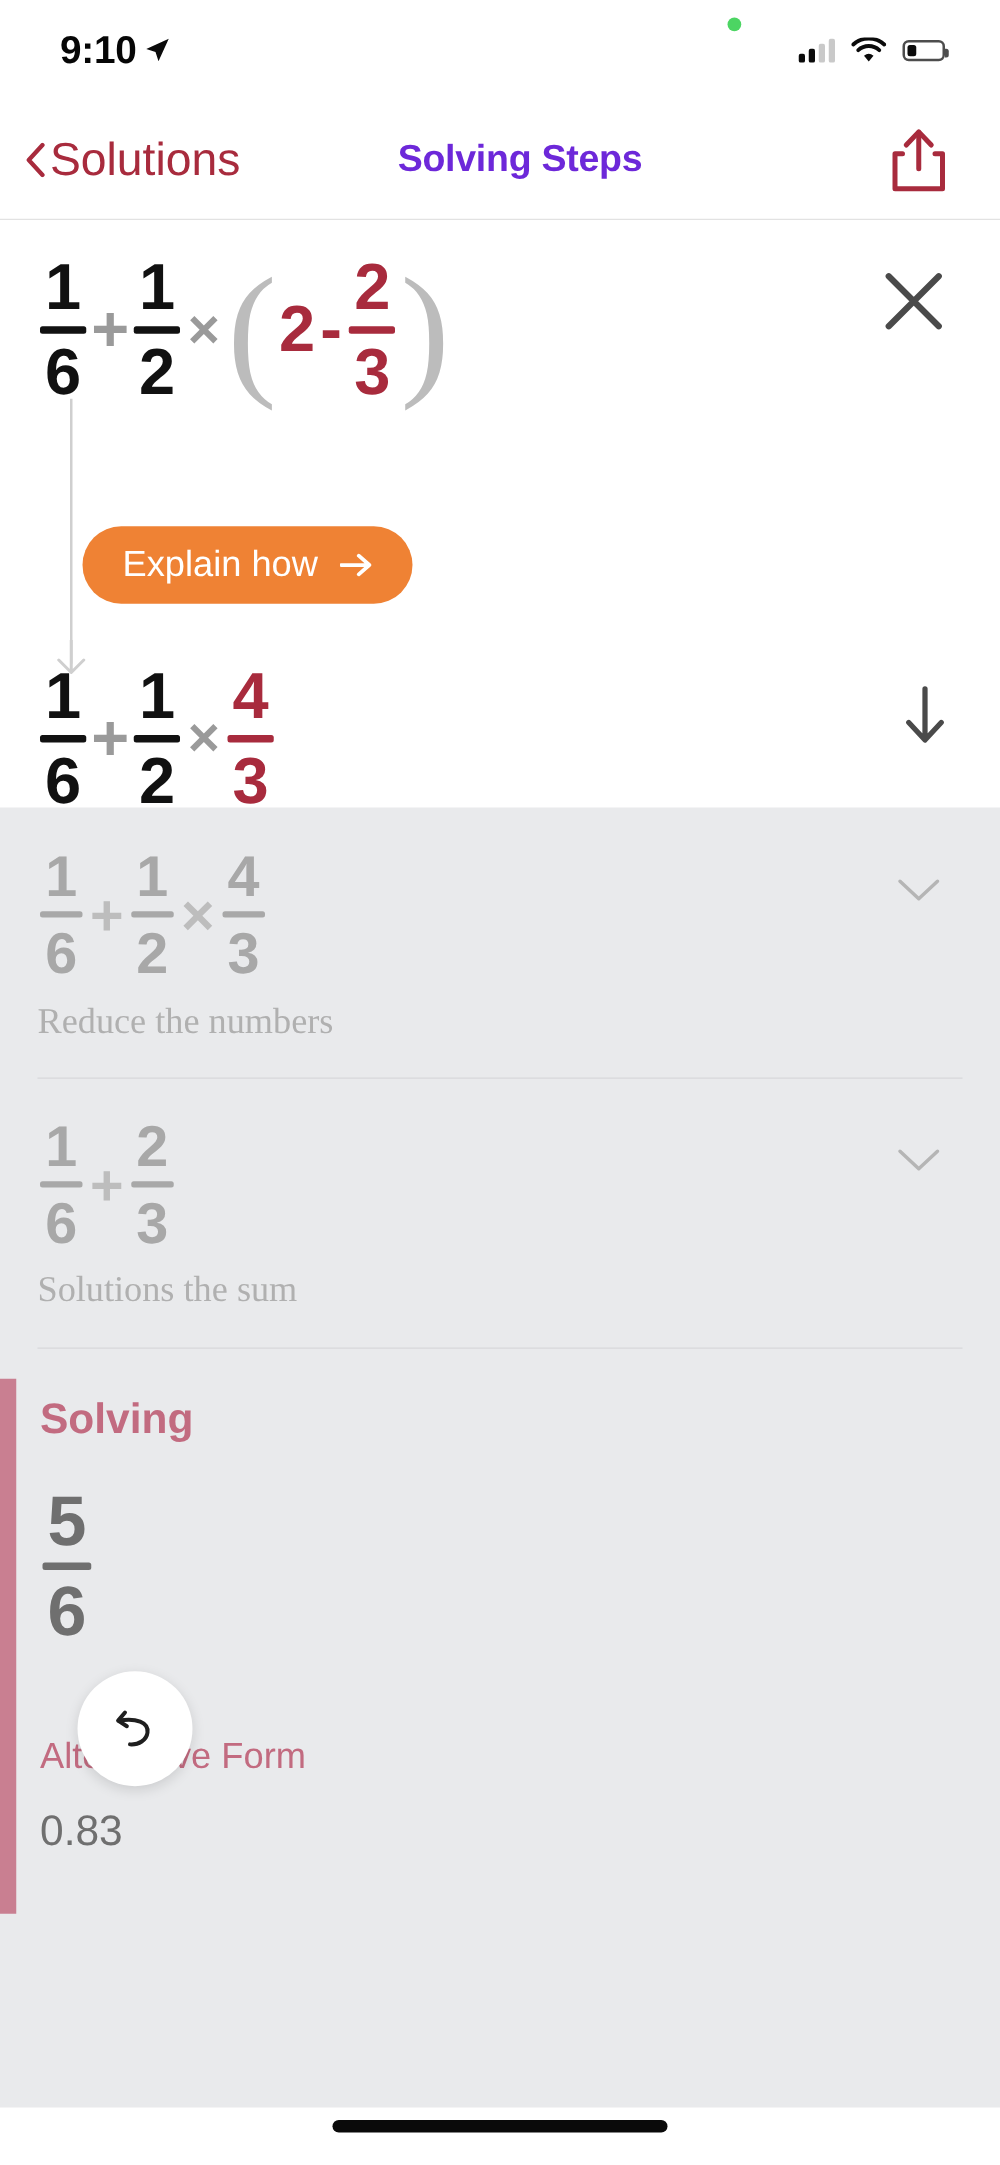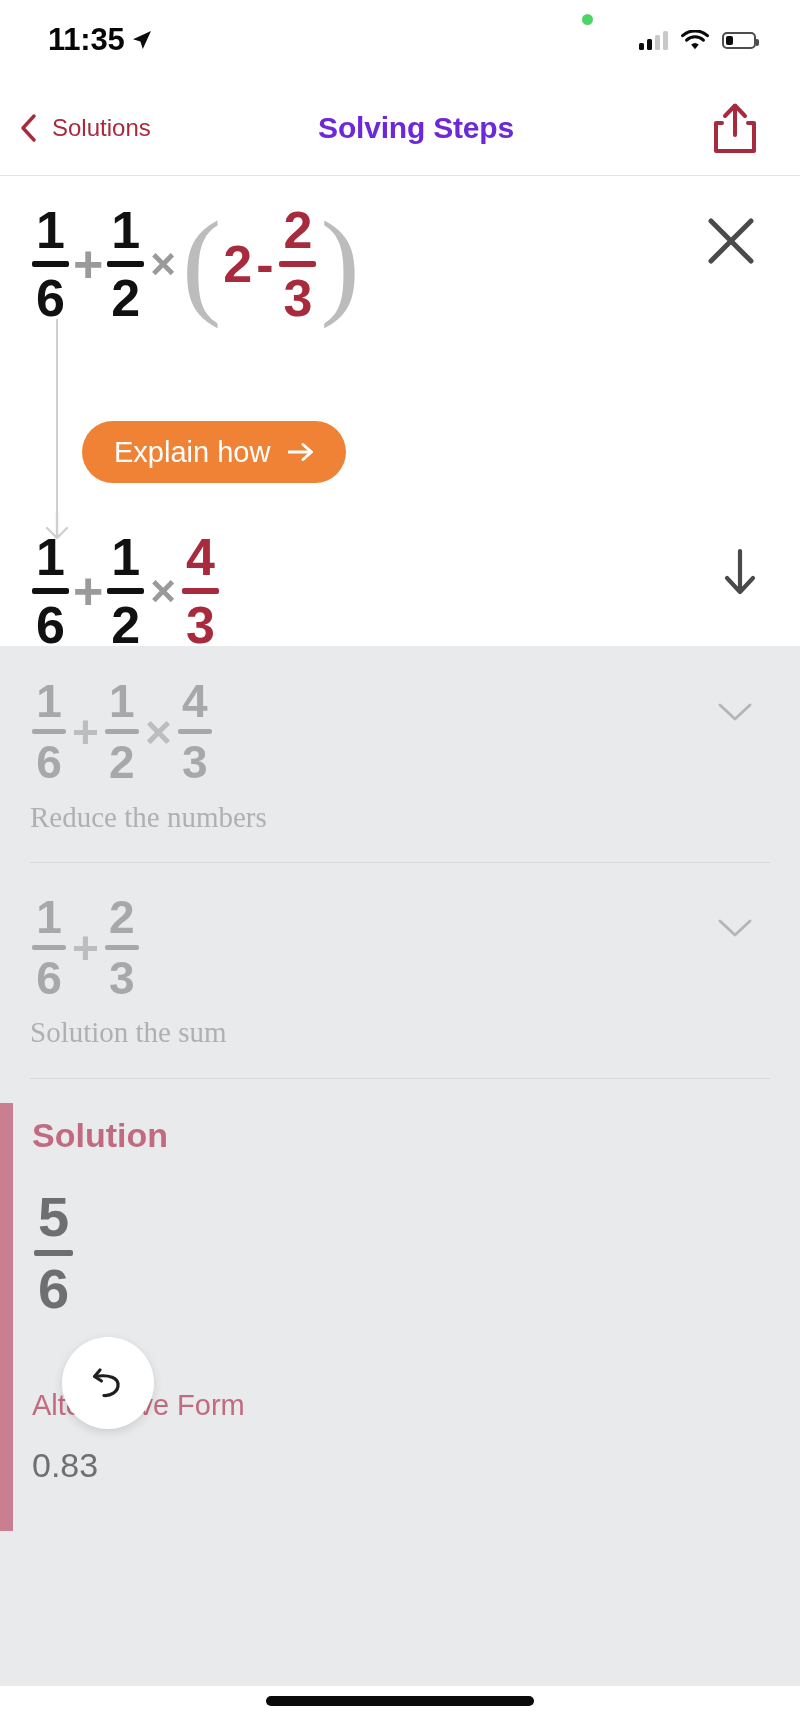--- a/index.html
+++ b/index.html
@@ -45,22 +45,22 @@
   }
   .battery-fill { height:100%; background:#0b0b0b; border-radius:2px; }
 
   
   .navbar {
     position:absolute; top:80px; left:0; width:800px; height:96px;
     display:flex; align-items:center; background:#fff;
     border-bottom:1px solid #e2e2e2;
   }
   .nav-back {
-    position:absolute; left:20px; display:flex; align-items:center; gap:16px;
-    color:#a82b3d; font-size:24px; cursor:pointer;
+    position:absolute; left:20px; display:flex; align-items:center; gap:4px;
+    color:#a82b3d; font-size:37px; cursor:pointer;
   }
   .chev-left { width:16px; height:28px; }
   .nav-title {
     position:absolute; left:0; width:800px; text-align:center;
     font-size:30px; font-weight:700; color:#6d28d9; letter-spacing:-0.2px;margin-left:16px;
   }
   .nav-share { position:absolute; right:42px; width:46px; height:52px; cursor:pointer; }
 
   
   .eq { display:flex; align-items:center; font-weight:700; }
@@ -101,21 +101,21 @@
     background:#cfcfcf;
   }
   .guide-arrow { position:absolute; left:43px; top:336px; width:28px; height:28px; }
 
   .hint-text {
     position:absolute; left:92px; top:170px;
     font-size:29px; color:#3c3c3c; font-weight:400;
   }
 
   .explain-btn {
-    position:absolute; left:82px; top:245px;
+    position:absolute; left:66px; top:245px;
     height:62px; padding:0 32px;
     background:#ef8234; border:none; border-radius:31px;
     color:#fff; font-size:29px; font-family:"Liberation Sans", sans-serif;
     display:flex; align-items:center; gap:18px; cursor:pointer;
   }
   .arrow-right { width:26px; height:20px; }
 
   .eq-result {
     position:absolute; left:30px; top:355px; font-size:52px; color:#111;
   }
@@ -187,21 +187,21 @@
     bottom:26px; width:268px; height:10px; border-radius:5px; background:#0a0a0a;
   }
 </style>
 </head>
 <body>
 
 <div class="phone">
 
   <div class="statusbar">
     <div class="status-time">
-      <span>11:35</span>
+      <span>9:10</span>
       <svg class="loc-arrow" viewBox="0 0 20 20">
         <path d="M19 1 L1 9.2 L8.4 11.6 L10.8 19 Z" fill="#0b0b0b"></path>
       </svg>
     </div>
     <div class="green-dot"></div>
     <div class="status-right">
       <div class="sig-bars">
         <i class="on"></i>
           <i class="on"></i>
           <i></i>
@@ -343,27 +343,27 @@
         <span class="op plus">+</span>
         <span class="frac">
           <span class="num">2</span>
           <span class="bar"></span>
           <span class="den">3</span>
         </span>
       </div>
       <svg class="chev-down" style="top:272px;" viewBox="0 0 34 20">
         <path d="M2 3 L17 17 L32 3" stroke="#b5b5b5" stroke-width="2.8" fill="none" stroke-linecap="round" stroke-linejoin="round"></path>
       </svg>
-      <div class="dim-label" style="position:absolute;left:30px;top:370px;">Solution the sum</div>
+      <div class="dim-label" style="position:absolute;left:30px;top:370px;">Solutions the sum</div>
     </div>
 
     <div class="divider" style="top:432px;"></div>
 
     <div class="sol-accent"></div>
-    <div class="sol-title">Solution</div>
+    <div class="sol-title">Solving</div>
 
     <div class="eq sol-frac">
       <span class="frac">
         <span class="num">5</span>
         <span class="bar"></span>
         <span class="den">6</span>
       </span>
     </div>
 
     <div class="alt-label">Alternative Form</div>

